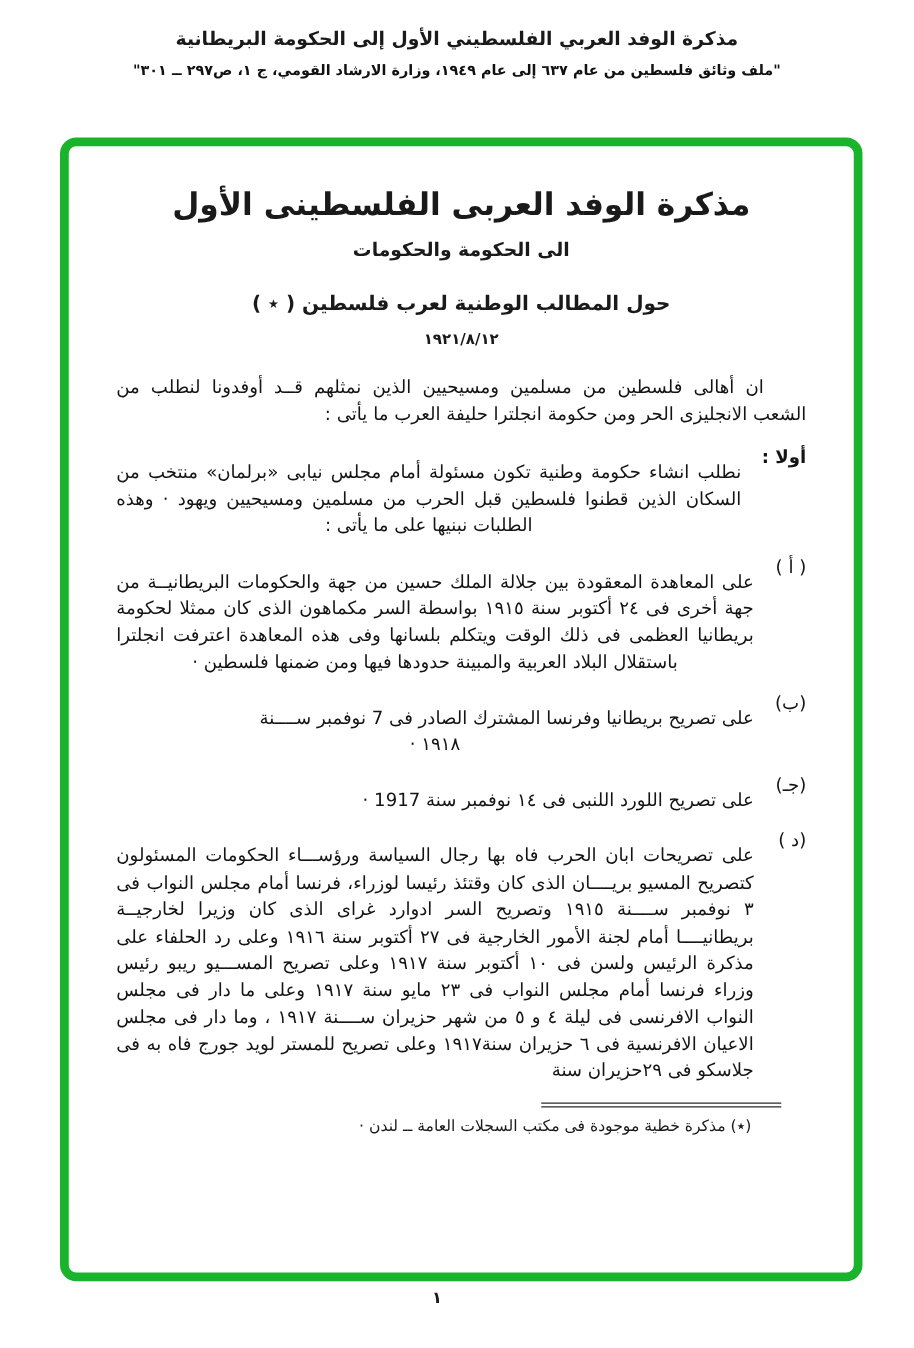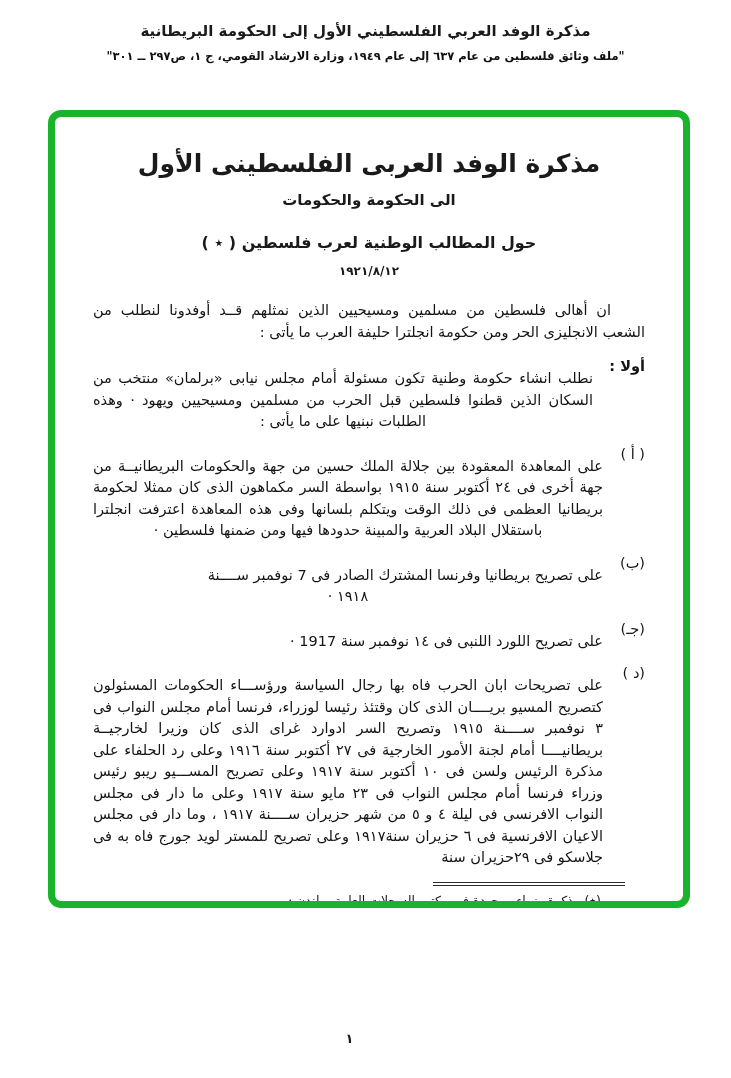--- a/index.html
+++ b/index.html
@@ -14,21 +14,21 @@
     position: relative;
   }
   
   .outer-header { text-align: center; padding-top: 22px; }
   .outer-title { font-size: 15px; font-weight: bold; letter-spacing: 0; }
   .outer-source { font-size: 11.5px; font-weight: bold; margin-top: 9px; color:#111; }
   
   .doc-frame {
     position: absolute;
     left: 48px; top: 110px;
-    width: 642px; height: 798px;
+    width: 642px; height: 915px;
     border: 7px solid var(--green);
     border-radius: 13px;
     background: #fff;
     padding: 26px 38px 0 38px;
     overflow: hidden;
   }
   .doc-title { text-align: center; font-size: 25px; font-weight: bold; margin-top: 6px; }
   .doc-sub1  { text-align: center; font-size: 15px; font-weight: bold; margin-top: 13px; }
   .doc-sub2  { text-align: center; font-size: 16px; font-weight: bold; margin-top: 24px; }
   .doc-date  { text-align: center; font-size: 12px; font-weight: 600; margin-top: 12px; }
@@ -130,17 +130,17 @@
     <div class="clause sub-clause">
       <span class="label">(د )</span>
       <div class="icol">
         <p class="itext">على تصريحات ابان الحرب فاه بها رجال السياسة ورؤســـاء الحكومات المسئولون كتصريح المسيو بريــــان الذى كان وقتئذ رئيسا لوزراء، فرنسا أمام مجلس النواب فى ٣ نوفمبر ســــنة ١٩١٥ وتصريح السر ادوارد غراى الذى كان وزيرا لخارجيــة بريطانيــــا أمام لجنة الأمور الخارجية فى ٢٧ أكتوبر سنة ١٩١٦ وعلى رد الحلفاء على مذكرة الرئيس ولسن فى ١٠ أكتوبر سنة ١٩١٧ وعلى تصريح المســـيو ريبو رئيس وزراء فرنسا أمام مجلس النواب فى ٢٣ مايو سنة ١٩١٧ وعلى ما دار فى مجلس النواب الافرنسى فى ليلة ٤ و ٥ من شهر حزيران ســــنة ١٩١٧ ، وما دار فى مجلس الاعيان الافرنسية فى ٦ حزيران سنة١٩١٧ وعلى تصريح للمستر لويد جورج فاه به فى جلاسكو فى ٢٩حزيران سنة</p>
       </div>
     </div>
 
   </div>
 
   <div class="footnote-rule"></div>
-  <div class="footnote">(٭) مذكرة وزراء موجودة فى مكتب السجلات العامة ــ لندن ·</div>
+  <div class="footnote">(٭) مذكرة خطية موجودة فى مكتب السجلات العامة ــ لندن ·</div>
 
 </section>
 
 <div class="page-number">١</div>
 
 </body></html>

